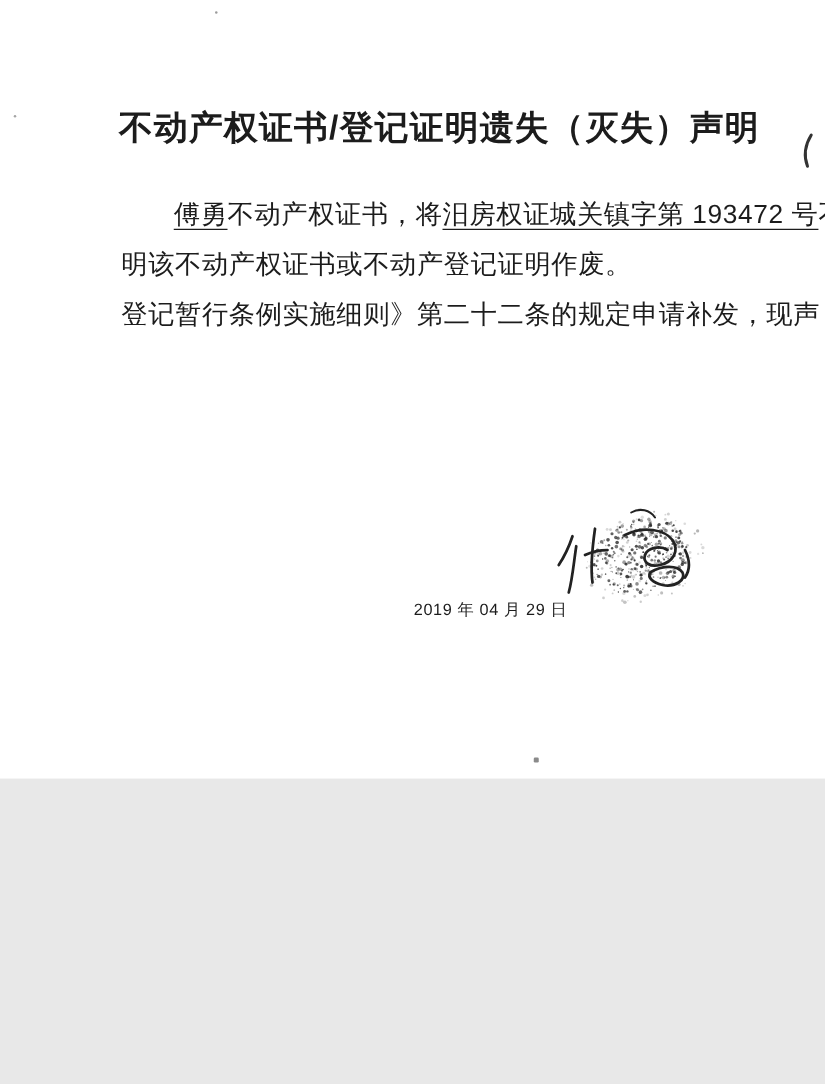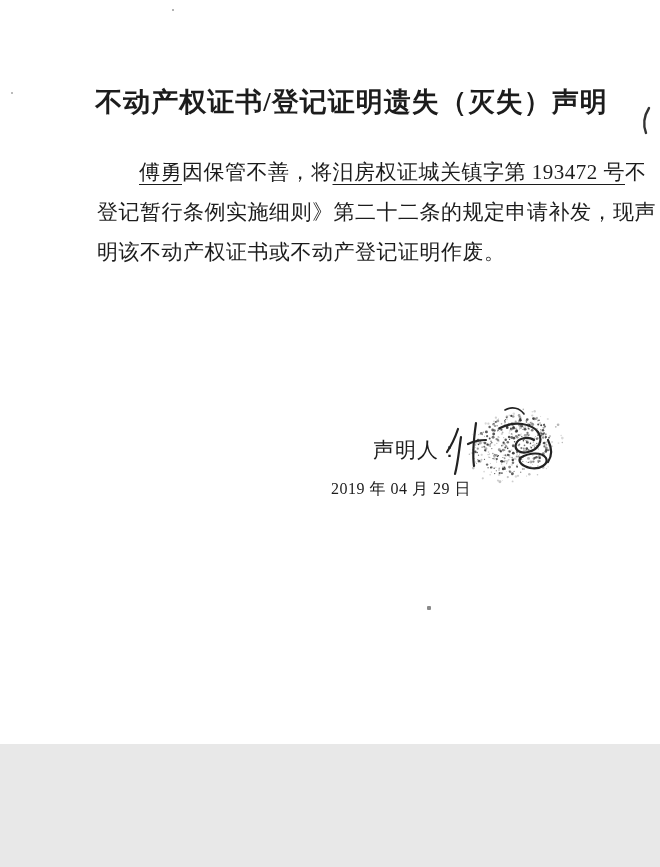--- a/index.html
+++ b/index.html
@@ -1,22 +1,22 @@
 <!DOCTYPE html>
 <html style="--ink: #1c1c1c; --paper: #ffffff;"><head>
 <meta charset="utf-8">
 <style>
   :root { --ink:#1c1c1c; --paper:#ffffff; }
   html,body { margin:0; padding:0; background:#e8e8e8; }
   .page {
     position:relative;
-    width:660px; height:744px;
+    width:660px; height:623px;
     margin:0 auto;
     background:var(--paper);
-    font-family:Liberation Serif, serif;
+    font-family:Liberation Sans, sans-serif;
     color:var(--ink);
     overflow:hidden;
   }
   .title {
     position:absolute;
     left:95px; right:52px; top:84px;
     margin:0;
     text-align:center;
     font-size:27px;
     font-weight:bold;
@@ -41,21 +41,21 @@
     letter-spacing:1px;
   }
   .signature-svg {
     position:absolute;
     left:435px; top:396px;
     width:140px; height:100px;
   }
   .date-line {
     position:absolute;
     left:331px; top:479px;
-    font-size:16px;
+    font-size:13px;
     letter-spacing:0.5px;
     white-space:nowrap;
   }
   .edge-mark-svg {
     position:absolute;
     left:638px; top:104px;
     width:20px; height:34px;
   }
   .speck { position:absolute; background:#666; border-radius:1px; }
   .speck-a { left:427px; top:606px; width:4px; height:4px; background:#8a8a8a; }
@@ -65,26 +65,25 @@
   .speck-e { left:11px;  top:92px;  width:2px; height:2px; background:#a5a5a5; }
 </style>
 </head>
 <body>
 
 <div class="page">
 
   <h1 class="title">不动产权证书/登记证明遗失（灭失）声明</h1>
 
   <div class="body">
-      <div class="body-line indent"><span class="u">傅勇</span><span>因保管不善，将</span><span class="u">汨房权证城关镇字第 193472 号</span><span>不</span></div>
+      <div class="body-line indent"><span class="u">傅勇</span><span>不动产权证书，将</span><span class="u">汨房权证城关镇字第 193472 号</span><span>不</span></div>
+      <div class="body-line"><span>明该不动产权证书或不动产登记证明作废。</span></div>
       <div class="body-line"><span>登记暂行条例实施细则》第二十二条的规定申请补发，现声</span></div>
-      <div class="body-line"><span>明该不动产权证书或不动产登记证明作废。</span></div>
     </div>
 
-  <span class="declarant">声明人：</span>
 
   <svg class="signature-svg" viewBox="435 396 140 100" xmlns="http://www.w3.org/2000/svg">
     <g id="sig-speckles">
         <circle cx="485.0" cy="443.1" r="1.41" fill="#2a2a2a" opacity="0.73"></circle>
         <circle cx="505.0" cy="421.9" r="0.97" fill="#2a2a2a" opacity="0.43"></circle>
         <circle cx="530.5" cy="443.3" r="0.72" fill="#2a2a2a" opacity="0.90"></circle>
         <circle cx="497.1" cy="425.7" r="0.80" fill="#2a2a2a" opacity="0.49"></circle>
         <circle cx="545.8" cy="451.5" r="1.33" fill="#2a2a2a" opacity="0.81"></circle>
         <circle cx="494.3" cy="455.8" r="1.33" fill="#2a2a2a" opacity="0.38"></circle>
         <circle cx="506.9" cy="416.9" r="1.29" fill="#2a2a2a" opacity="0.41"></circle>

